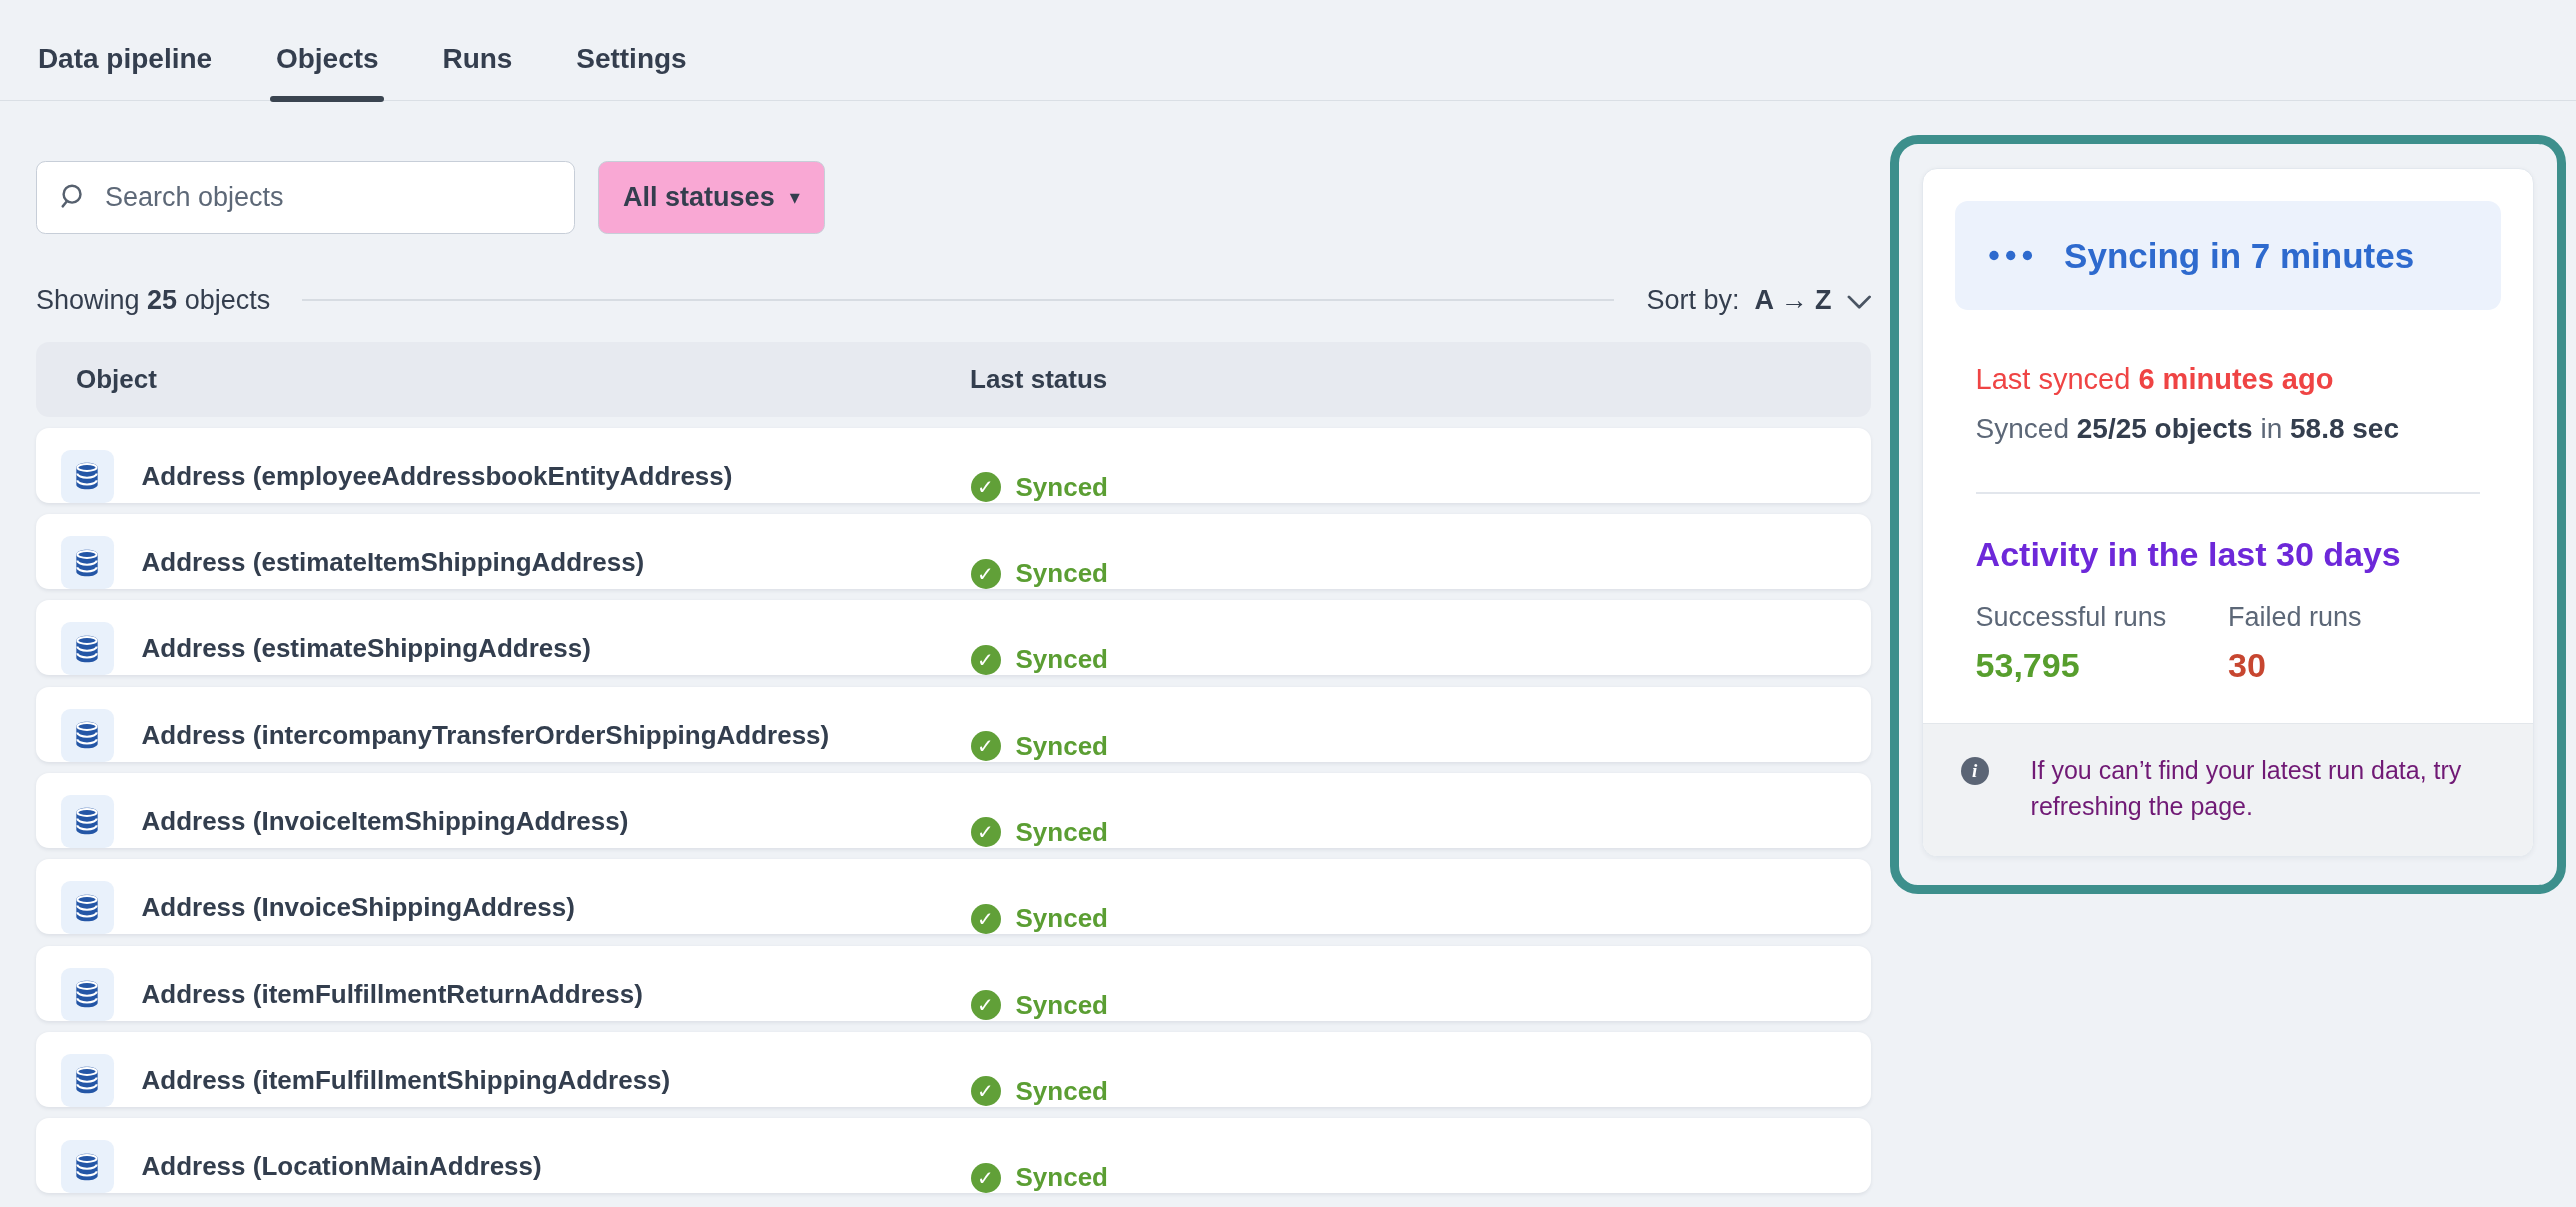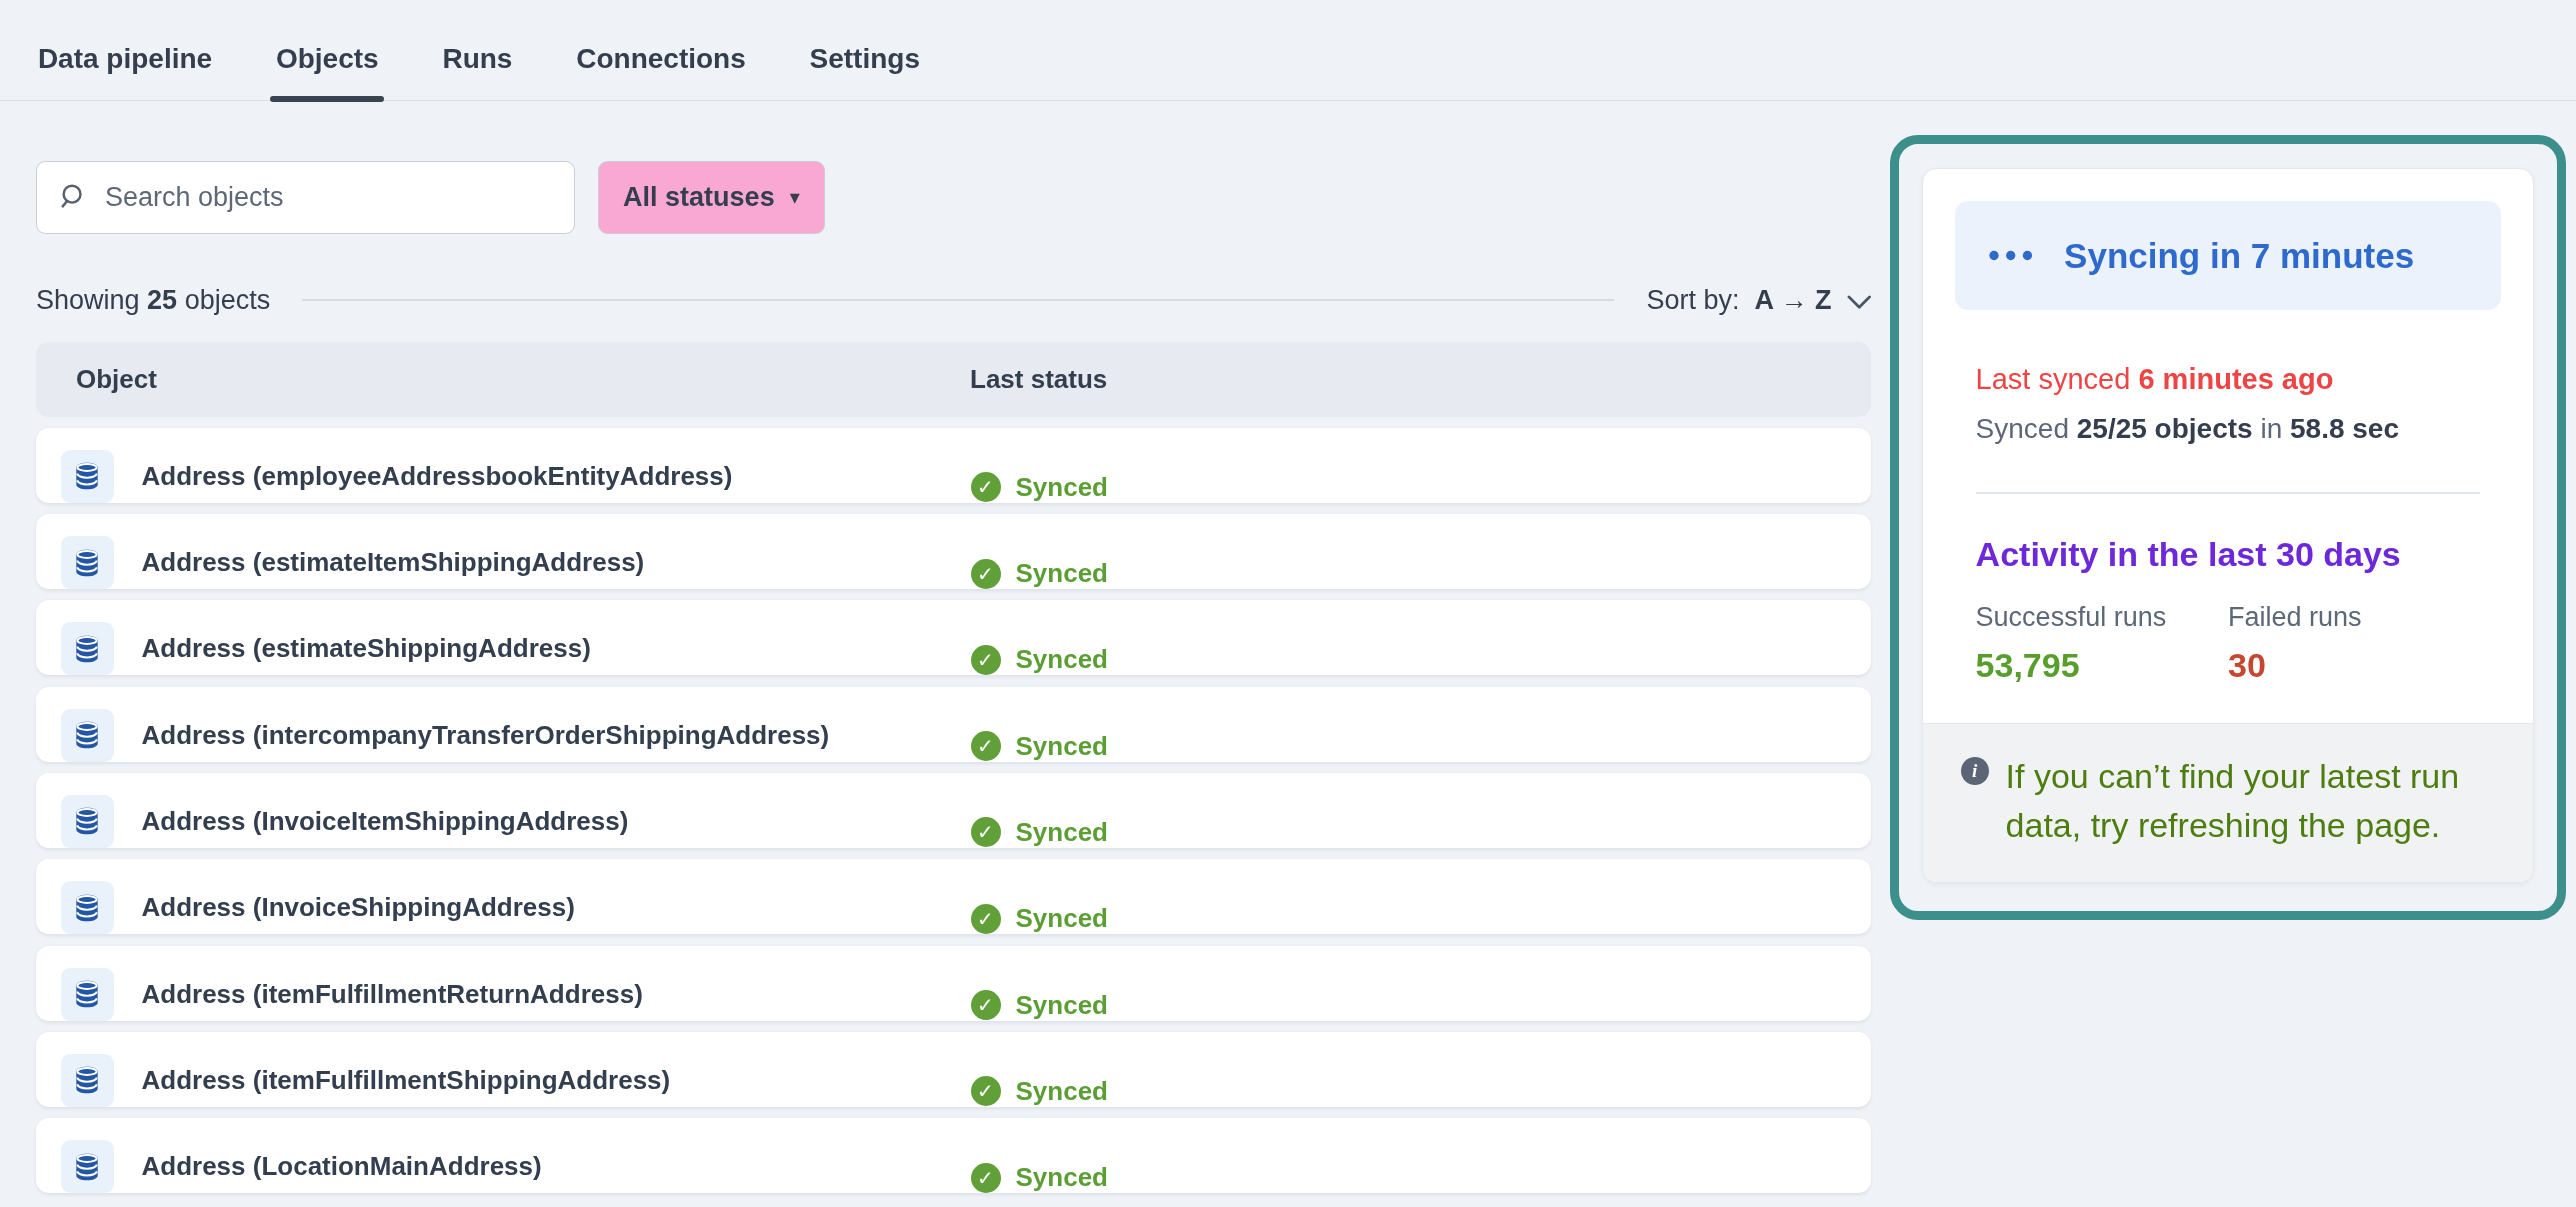--- a/index.html
+++ b/index.html
@@ -117,31 +117,30 @@
   .note {
     margin-top: 38px; background: #f0f2f4; border-top: 1.9px solid #e3e7eb;
     padding: 28px 38px 32px; display: flex; gap: 17px;
   }
   .info-icon {
     width: 28px; height: 28px; border-radius: 50%; background: #5b6575;
     color: #fff; display: flex; align-items: center; justify-content: center;
     font-size: 19px; font-weight: 700; flex: none; margin-top: 4.7px;
     font-family: "Liberation Serif", serif; font-style: italic;
   }
-  .note-text { font-size: 34px; color: #4d7c0f; line-height: 1.45; max-width: 490px; }
+  .note-text { font-size: 25px; color: #701a75; line-height: 1.45; max-width: 490px; margin-left: 25px; }
 </style>
 </head>
 <body>
 
 <div class="tabbar">
   <div class="tabs">
     <div class="tab">Data pipeline</div>
     <div class="tab active">Objects</div>
     <div class="tab">Runs</div>
-    <div class="tab">Connections</div>
     <div class="tab">Settings</div>
   </div>
 </div>
 
 <div class="content">
 
   <div class="main">
 
     <div class="toolbar">
       <div class="searchbox">

